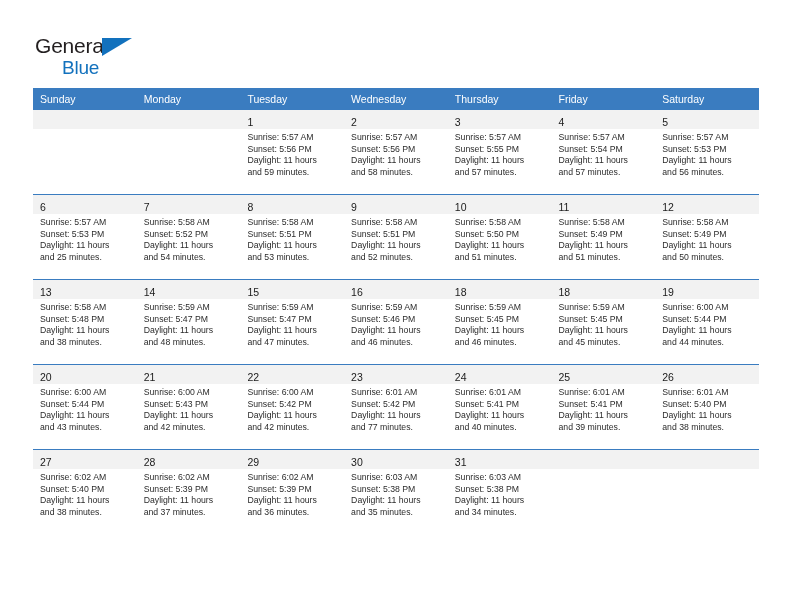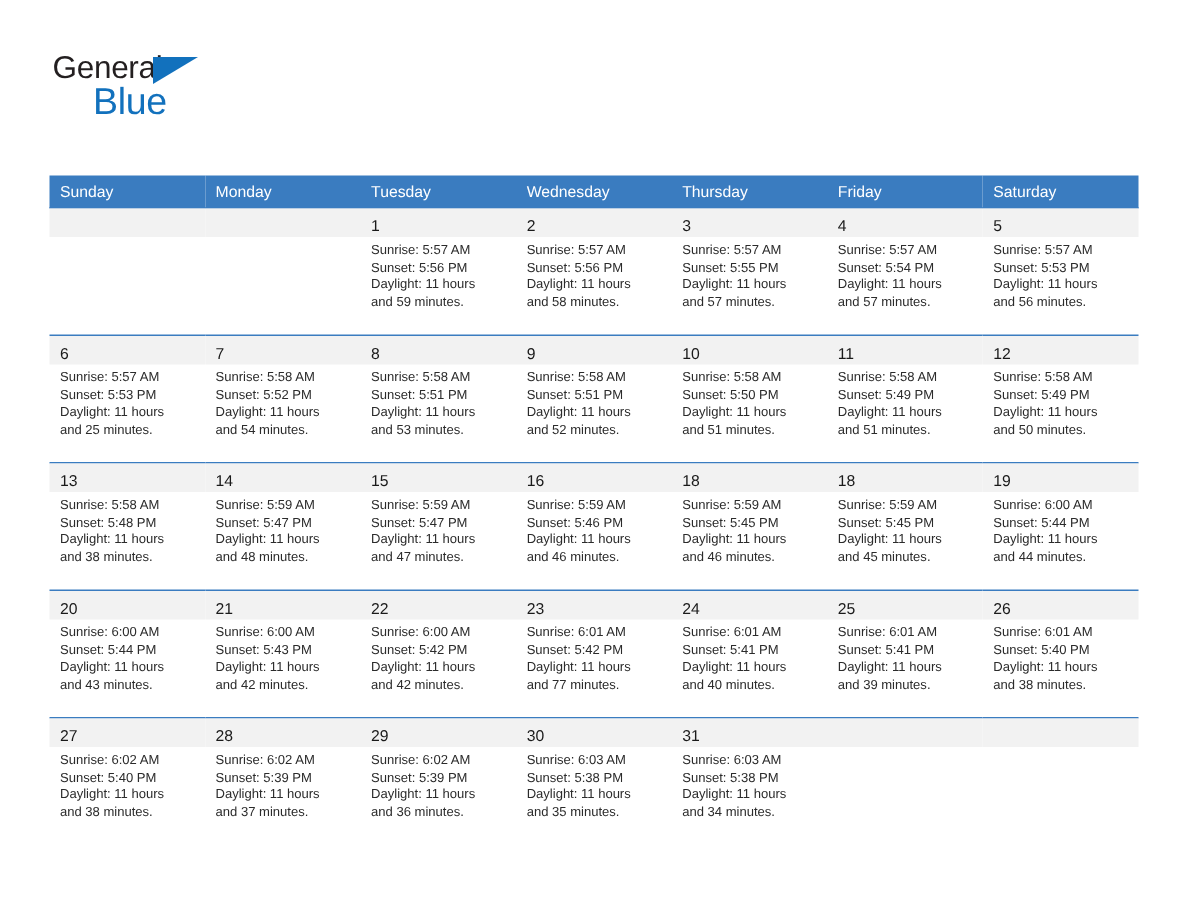--- a/index.html
+++ b/index.html
@@ -51,21 +51,21 @@
     top: 4px;
     width: 0;
     height: 0;
     border-left: 30px solid #1271bd;
     border-bottom: 18px solid transparent;
   }
   .logo-blue {
     position: absolute;
     left: 29px;
     top: 22px;
-    font-size: 25px;
+    font-size: 19px;
     line-height: 24px;
     color: #1271bd;
     letter-spacing: -0.2px;
     text-align: right;
   }
 
   .title-block {
     position: absolute;
     right: 0;
     top: 0;
@@ -83,21 +83,21 @@
     line-height: 20px;
     color: #1a1a1a;
     margin-top: 6px;
     white-space: nowrap;
   }
 
   
   .calendar {
     position: absolute;
     left: 33px;
-    top: 117px;
+    top: 88px;
     width: 726px;
     border-collapse: collapse;
     table-layout: fixed;
   }
   .calendar th {
     background: #3a7cc0;
     color: #ffffff;
     font-size: 10.5px;
     font-weight: normal;
     text-align: left;

